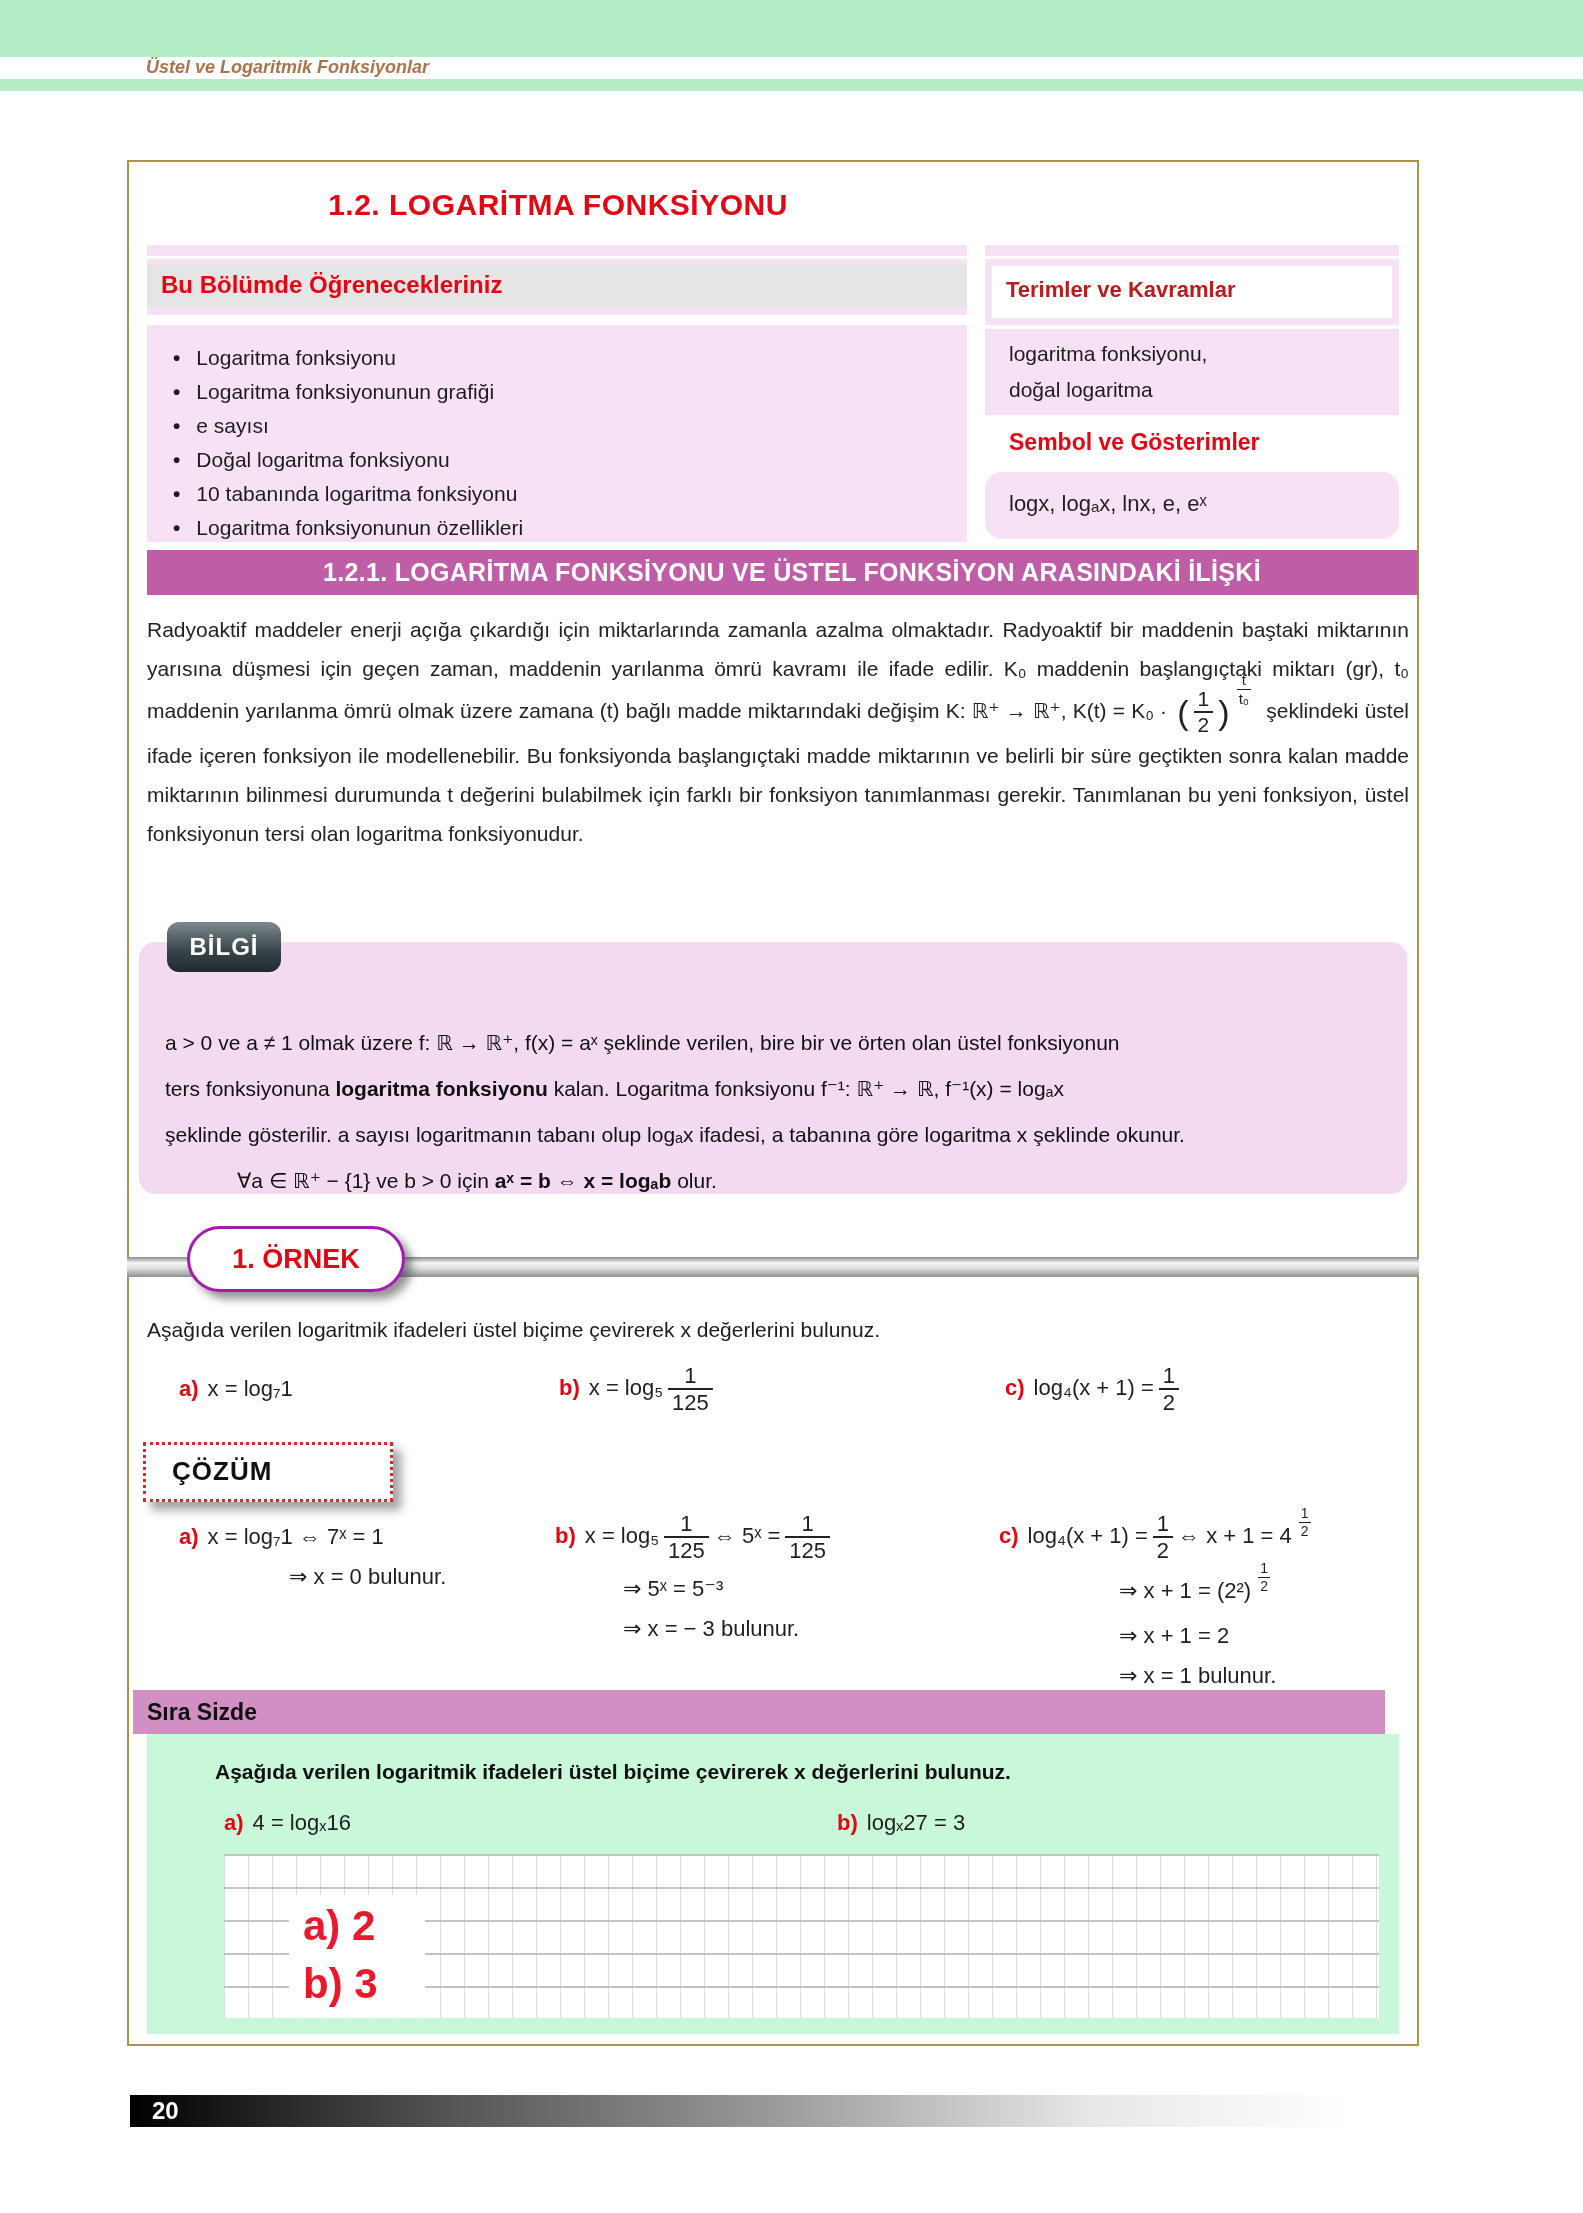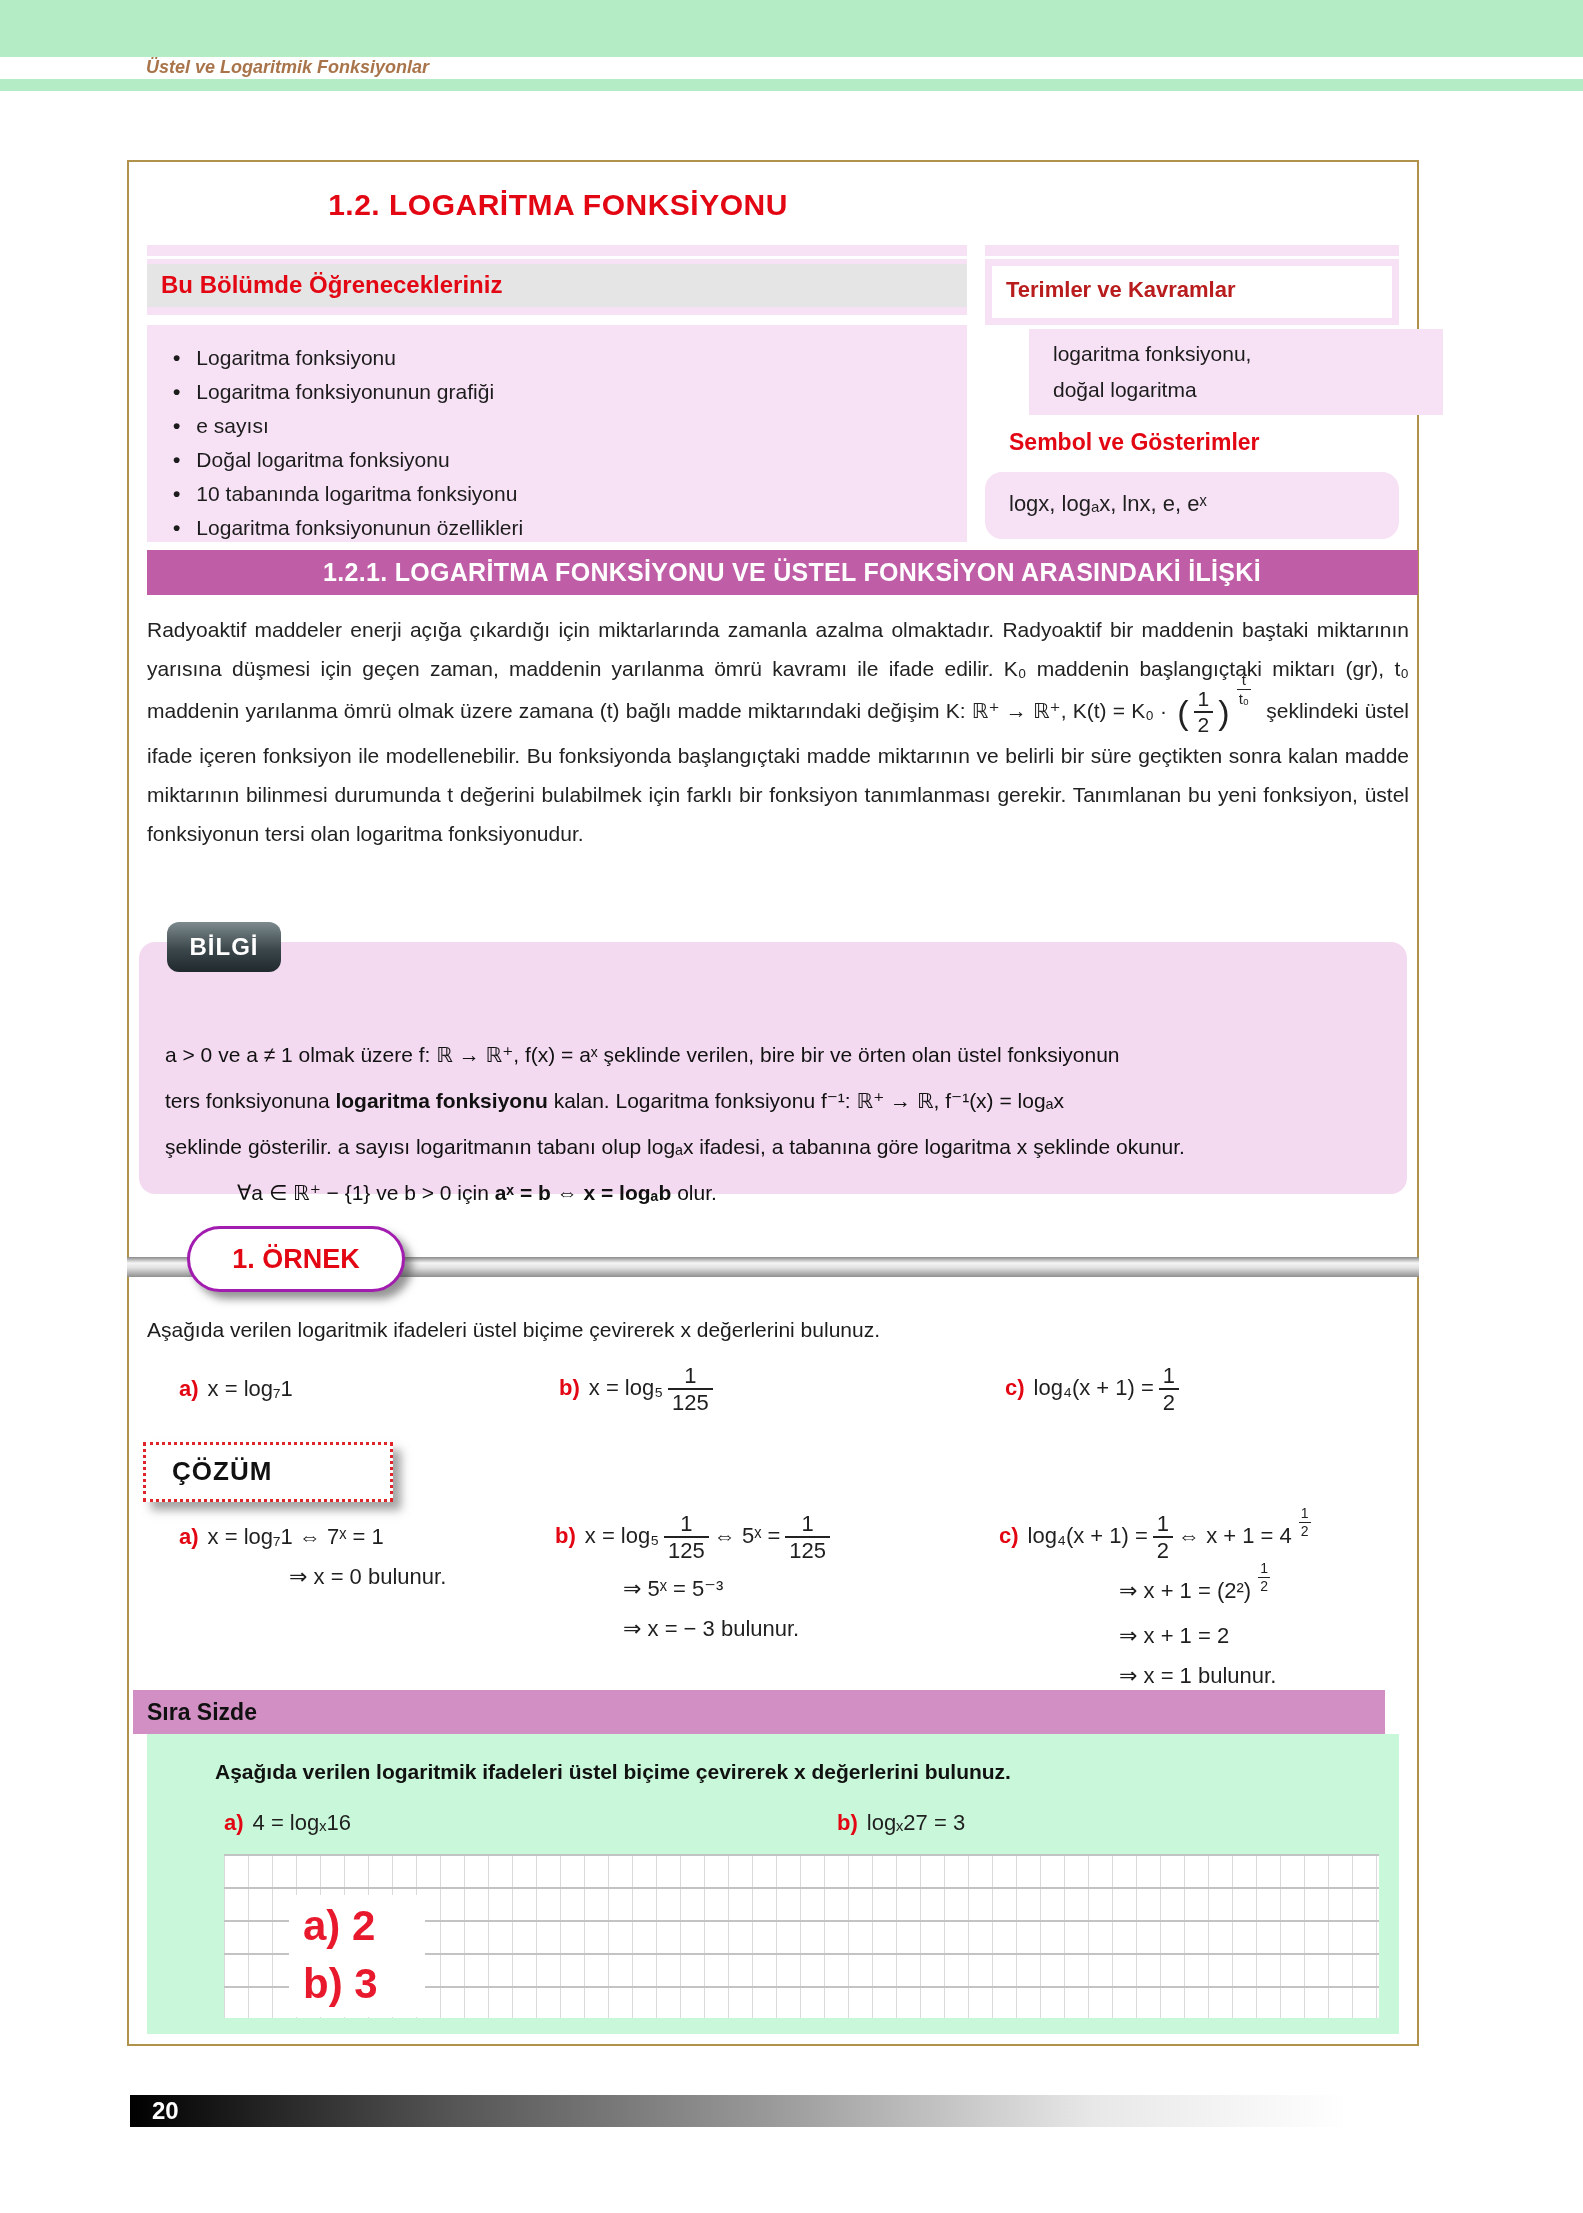--- a/index.html
+++ b/index.html
@@ -33,21 +33,21 @@
   .lc-box li{font-size:21px;line-height:34px;color:#1c1c1c;}
   .lc-box li::before{content:"•";font-weight:bold;margin-right:16px;}
 
   
   .rc-strip{left:856px;top:83px;width:414px;height:11px;background:#f7e1f5;}
   .rc-frame{left:856px;top:97px;width:414px;height:66px;background:#f7e1f5;box-sizing:border-box;padding:7px;}
   .rc-frame .inner{background:#fff;height:100%;box-sizing:border-box;}
   .rc-frame .inner span{display:block;line-height:48px;padding-left:14px;color:#b91c1c;
     font-weight:bold;font-size:22px;}
   .rc-terms{left:856px;top:167px;width:414px;height:86px;background:#f7e1f5;box-sizing:border-box;
-    padding:7px 0 0 24px;font-size:21px;line-height:36px;color:#1c1c1c;margin-left:44px;}
+    padding:7px 0 0 24px;font-size:21px;line-height:36px;color:#1c1c1c;}
   .rc-sym-header{left:856px;top:257px;width:414px;height:50px;background:#fff;}
   .rc-sym-header span{display:block;line-height:46px;padding-left:24px;color:#e30613;
     font-weight:bold;font-size:23px;}
   .rc-sym-box{left:856px;top:310px;width:414px;height:67px;background:#f7e1f5;
     font-size:22px;line-height:64px;border-radius:17px;}
   .rc-sym-box span{padding-left:24px;}
 
   
   .section-bar{left:18px;top:388px;width:1252px;height:45px;background:#bf5ea6;color:#fff;
     font-weight:bold;font-size:25px;text-align:center;line-height:45px;letter-spacing:0.3px;padding-left:19px;}
@@ -62,21 +62,21 @@
   .frac{display:inline-block;vertical-align:middle;text-align:center;margin:0 5px;}
   .frac .fn{display:block;padding:0 4px 1px;border-bottom:2px solid #222;line-height:1.05;}
   .frac .fd{display:block;padding:1px 4px 0;line-height:1.05;}
   .supfrac{display:inline-block;position:relative;top:-15px;font-size:14px;margin-left:2px;vertical-align:middle;}
   .supfrac .fn{border-bottom-width:1.5px;padding:0 2px 1px;}
   .supfrac .fd{padding:1px 2px 0;}
   .supfrac-k{top:-24px;font-size:15px;}
 
   
   .bilgi-box{left:10px;top:780px;width:1268px;height:252px;background:#f3daf0;border-radius:16px;}
-  .bilgi-text{position:absolute;left:26px;top:90px;width:1216px;font-size:21px;line-height:46px;color:#111;}
+  .bilgi-text{position:absolute;left:26px;top:78px;width:1216px;font-size:21px;line-height:46px;color:#111;}
   .bilgi-line4{margin-left:72px;}
   .bilgi-tag{left:38px;top:760px;width:114px;height:50px;border-radius:12px;
     background:linear-gradient(180deg,#7d8a8e 0%,#3b474b 55%,#20292d 100%);
     color:#fff;font-weight:bold;font-size:24px;text-align:center;line-height:50px;letter-spacing:1px;}
   .bold{font-weight:bold;}
 
   
   .ornek-rule{left:-2px;top:1095px;width:1292px;height:20px;
     background:linear-gradient(180deg,#8a8a8a 0%,#f5f5f5 30%,#e0e0e0 55%,#909090 100%);}
   .ornek-pill{left:58px;top:1064px;width:218px;height:66px;background:#fff;

